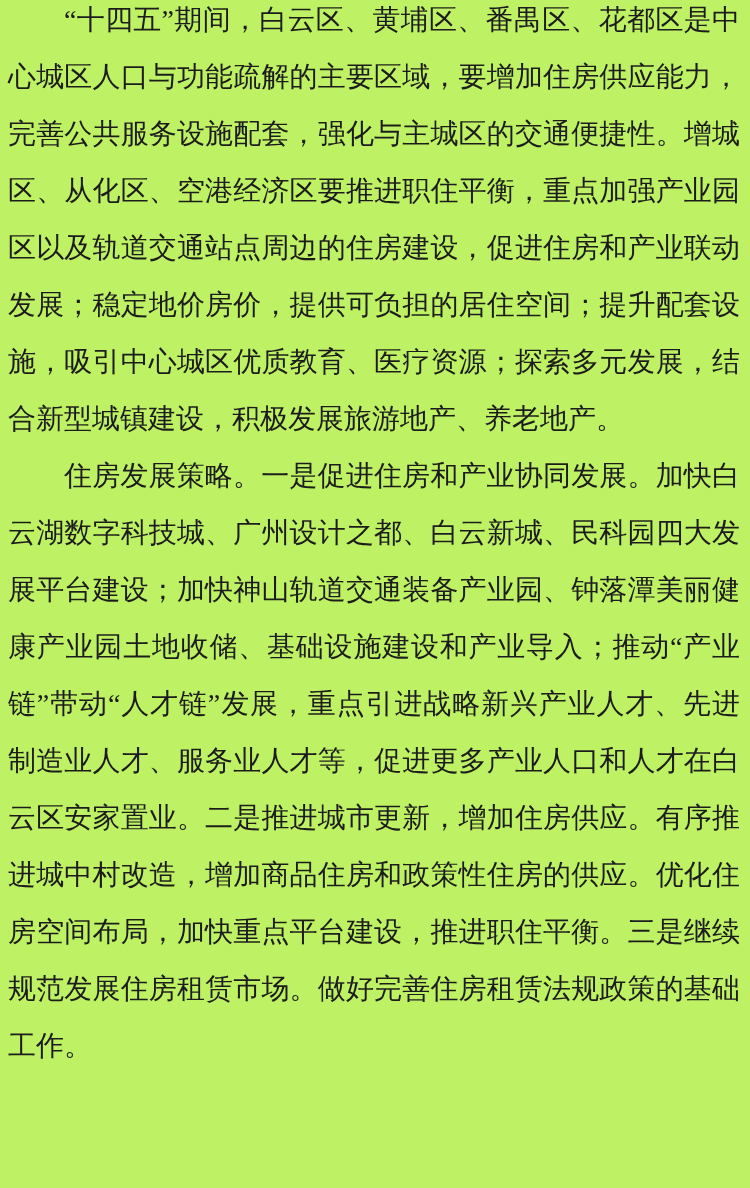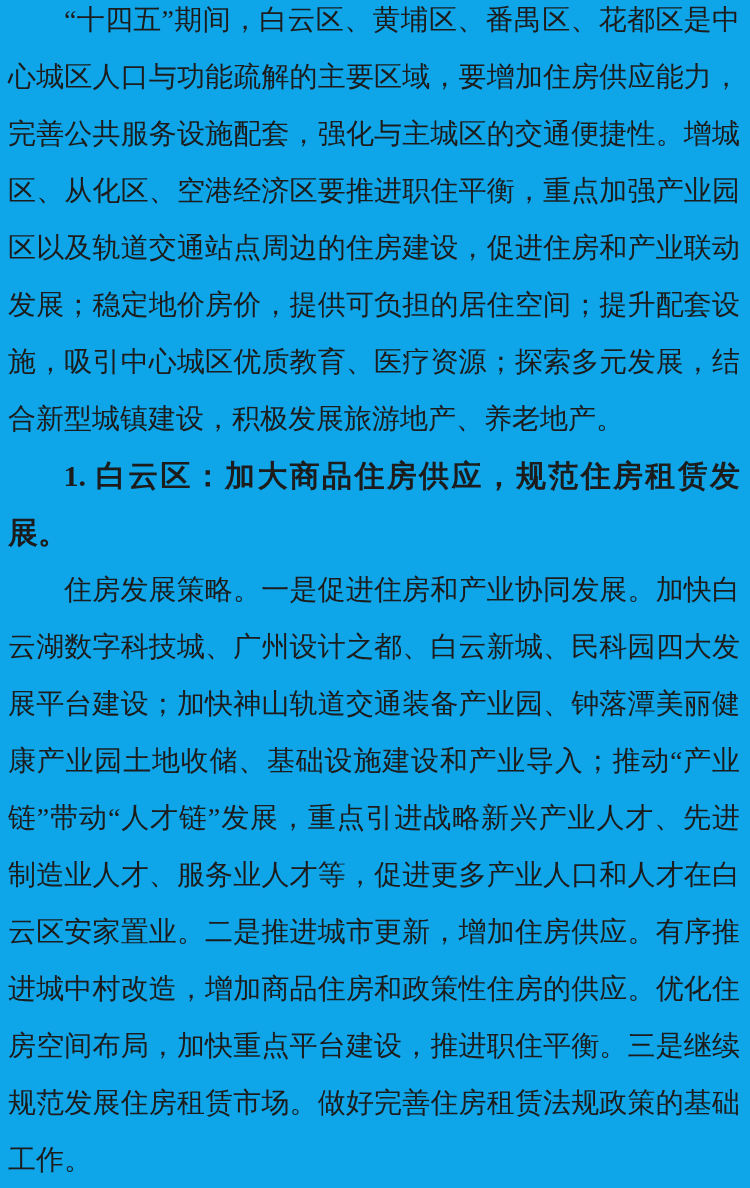--- a/index.html
+++ b/index.html
@@ -5,21 +5,21 @@
   html, body {
     margin: 0;
     padding: 0;
     background: #ffffff;
   }
   .page {
     position: relative;
     width: 750px;
     height: 1188px;
     overflow: hidden;
-    background: #0ea5e9;
+    background: #bef264;
     box-sizing: border-box;
   }
   .text-block {
     position: relative;
     top: -9px;
     padding: 0 10px 0 8px;
     font-family: "Liberation Serif", serif;
     color: #1c1c1c;
   }
   p.body-para {
@@ -39,17 +39,16 @@
     text-indent: 1.85em;
     word-break: break-all;
   }
 </style>
 </head>
 <body>
 
 <div class="page">
   <div class="text-block">
     <p class="body-para">“十四五”期间，白云区、黄埔区、番禺区、花都区是中心城区人口与功能疏解的主要区域，要增加住房供应能力，完善公共服务设施配套，强化与主城区的交通便捷性。增城区、从化区、空港经济区要推进职住平衡，重点加强产业园区以及轨道交通站点周边的住房建设，促进住房和产业联动发展；稳定地价房价，提供可负担的居住空间；提升配套设施，吸引中心城区优质教育、医疗资源；探索多元发展，结合新型城镇建设，积极发展旅游地产、养老地产。</p>
-    <p class="heading-para">1. 白云区：加大商品住房供应，规范住房租赁发展。</p>
     <p class="body-para">住房发展策略。一是促进住房和产业协同发展。加快白云湖数字科技城、广州设计之都、白云新城、民科园四大发展平台建设；加快神山轨道交通装备产业园、钟落潭美丽健康产业园土地收储、基础设施建设和产业导入；推动“产业链”带动“人才链”发展，重点引进战略新兴产业人才、先进制造业人才、服务业人才等，促进更多产业人口和人才在白云区安家置业。二是推进城市更新，增加住房供应。有序推进城中村改造，增加商品住房和政策性住房的供应。优化住房空间布局，加快重点平台建设，推进职住平衡。三是继续规范发展住房租赁市场。做好完善住房租赁法规政策的基础工作。</p>
 
   </div>
 </div>
 
 </body></html>

